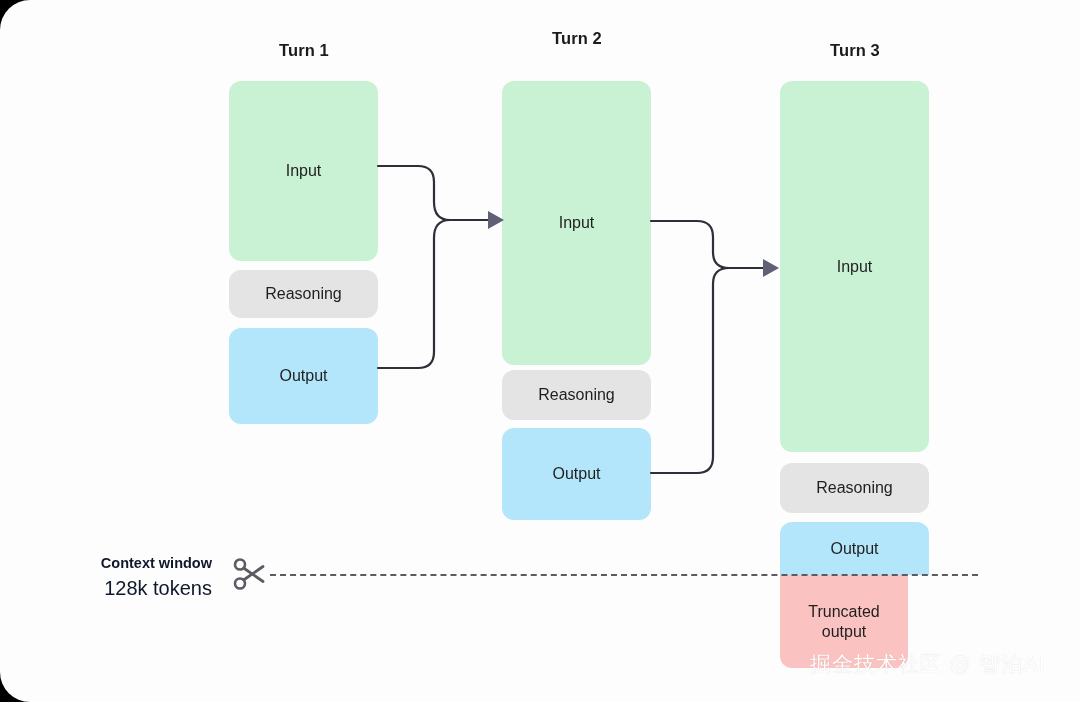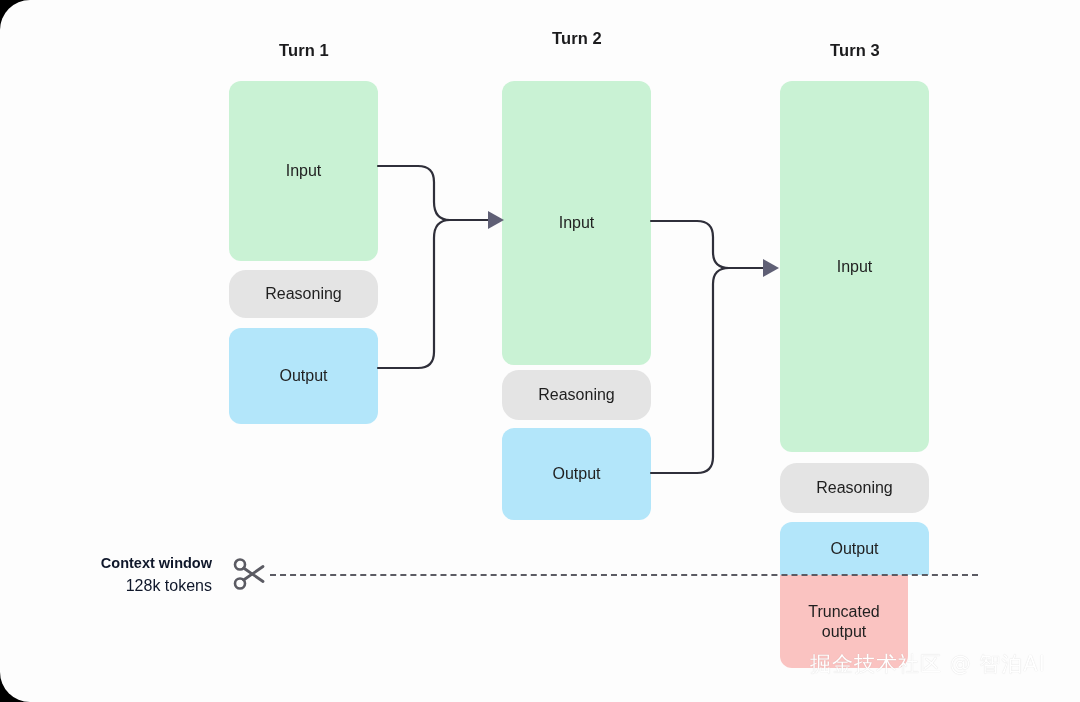--- a/index.html
+++ b/index.html
@@ -41,21 +41,21 @@
     display: flex;
     align-items: center;
     justify-content: center;
     text-align: center;
     font-size: 16px;
     color: #1f1f1f;
     line-height: 1.25;
     box-sizing: border-box;
   }
   .block.green  { background: #c9f2d4; }
-  .block.gray   { background: #e4e4e4; border-radius: 17px; }
+  .block.gray   { background: #e4e4e4; }
   .block.blue   { background: #b3e6fa; }
   .block.pink   { background: #fac3c1; }
 
   
   .block.truncated {
     border-radius: 0 0 12px 12px;
   }
   .block.output-turn3 {
     border-radius: 12px 12px 0 0;
   }
@@ -73,21 +73,21 @@
     color: #0f172a;
     line-height: 1.45;
   }
   .ctx-label .ctx-title {
     display: block;
     font-size: 14.5px;
     font-weight: 700;
   }
   .ctx-label .ctx-sub {
     display: block;
-    font-size: 16px;
+    font-size: 20px;
     font-weight: 400;
   }
 
   .scissors {
     position: absolute;
   }
 
   .dashed-line {
     position: absolute;
     height: 0;

